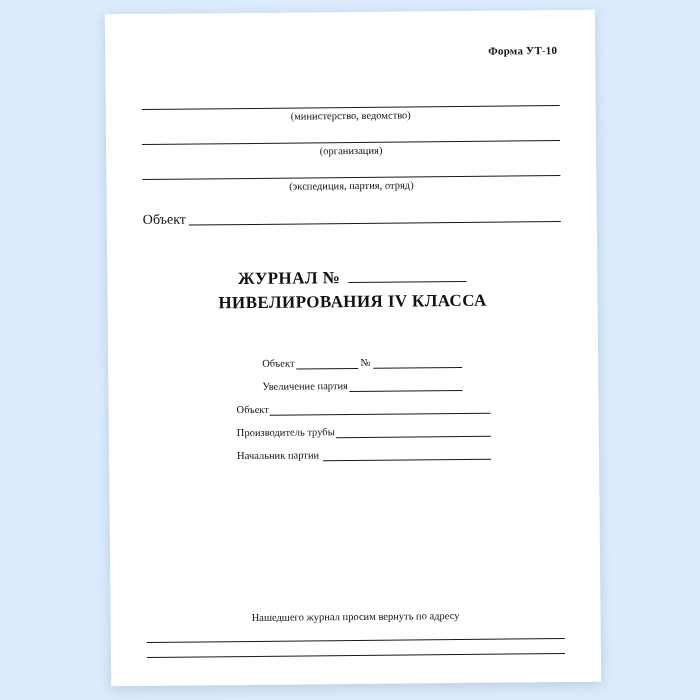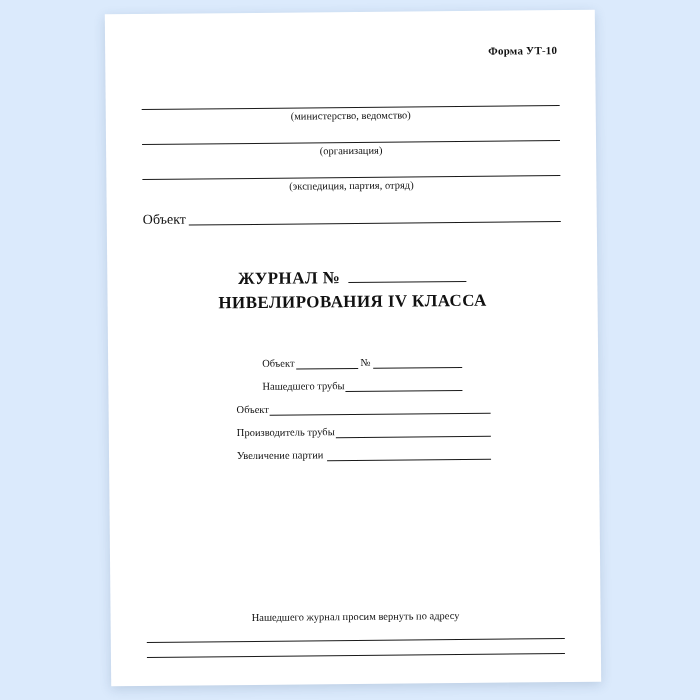--- a/index.html
+++ b/index.html
@@ -213,36 +213,36 @@
       <div class="equip-block">
 
         <div class="equip-row row-nivelir">
           <span class="equip-label">Объект</span>
           <span class="seg1"></span>
           <span class="equip-label">№</span>
           <span class="seg2"></span>
         </div>
 
         <div class="equip-row row-uvel">
-          <span class="equip-label">Нашедшего трубы</span>
+          <span class="equip-label">Увеличение партия</span>
           <span class="equip-line"></span>
         </div>
 
         <div class="equip-row row-reiki">
           <span class="equip-label">Объект</span>
           <span class="equip-line"></span>
         </div>
 
         <div class="equip-row row-prod">
           <span class="equip-label">Производитель трубы</span>
           <span class="equip-line"></span>
         </div>
 
         <div class="equip-row row-nach">
-          <span class="equip-label">Увеличение партии</span>
+          <span class="equip-label">Начальник партии</span>
           <span class="equip-line"></span>
         </div>
 
       </div>
 
       <div class="footer-block">
         <div class="footer-caption">Нашедшего журнал просим вернуть по адресу</div>
         <div class="footer-line"></div>
         <div class="footer-line second"></div>
       </div>

